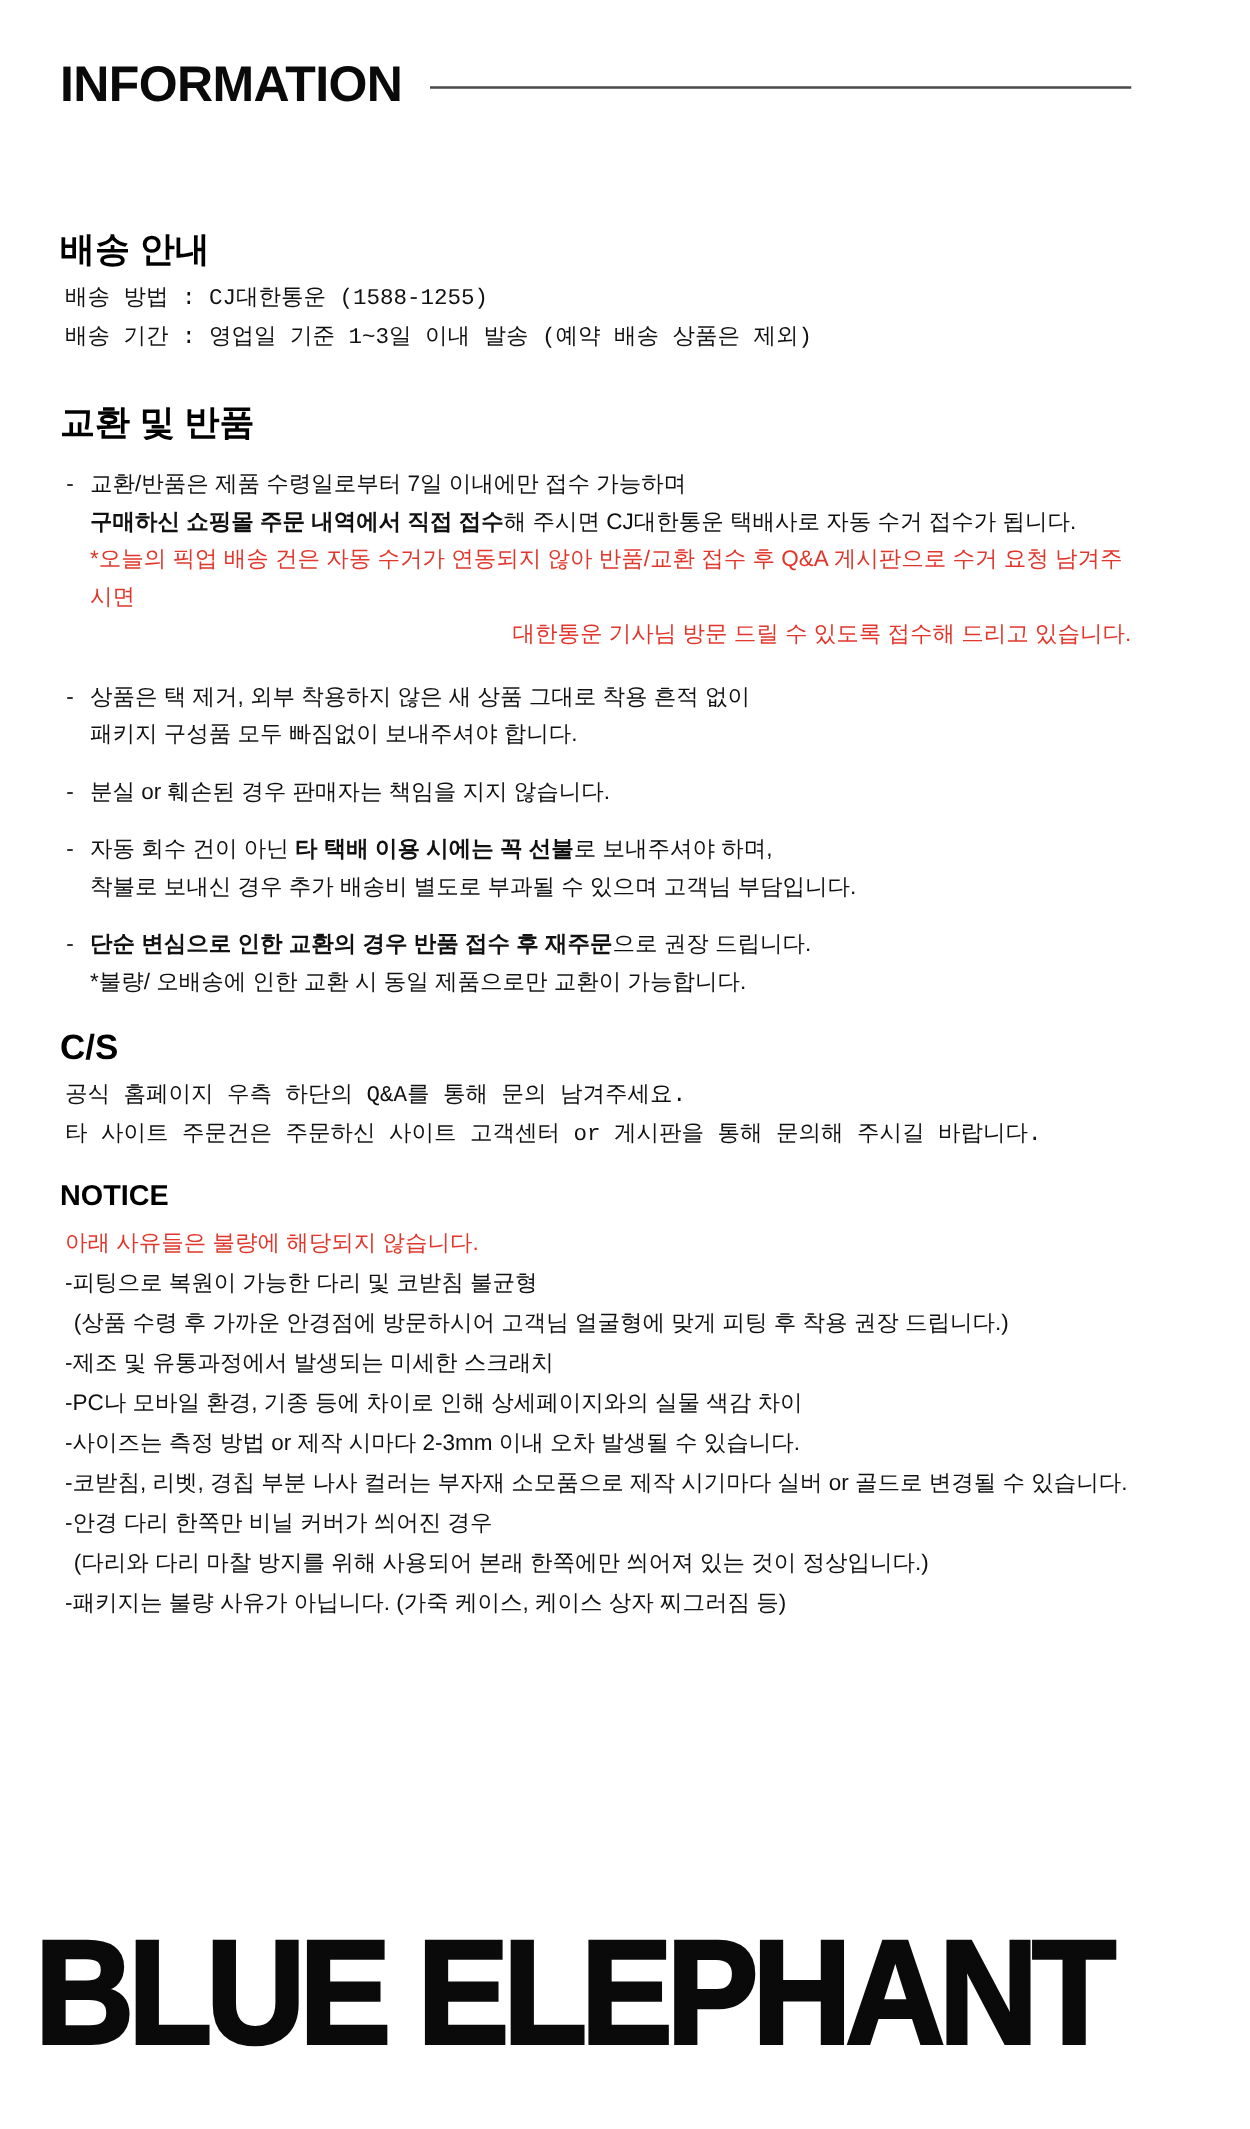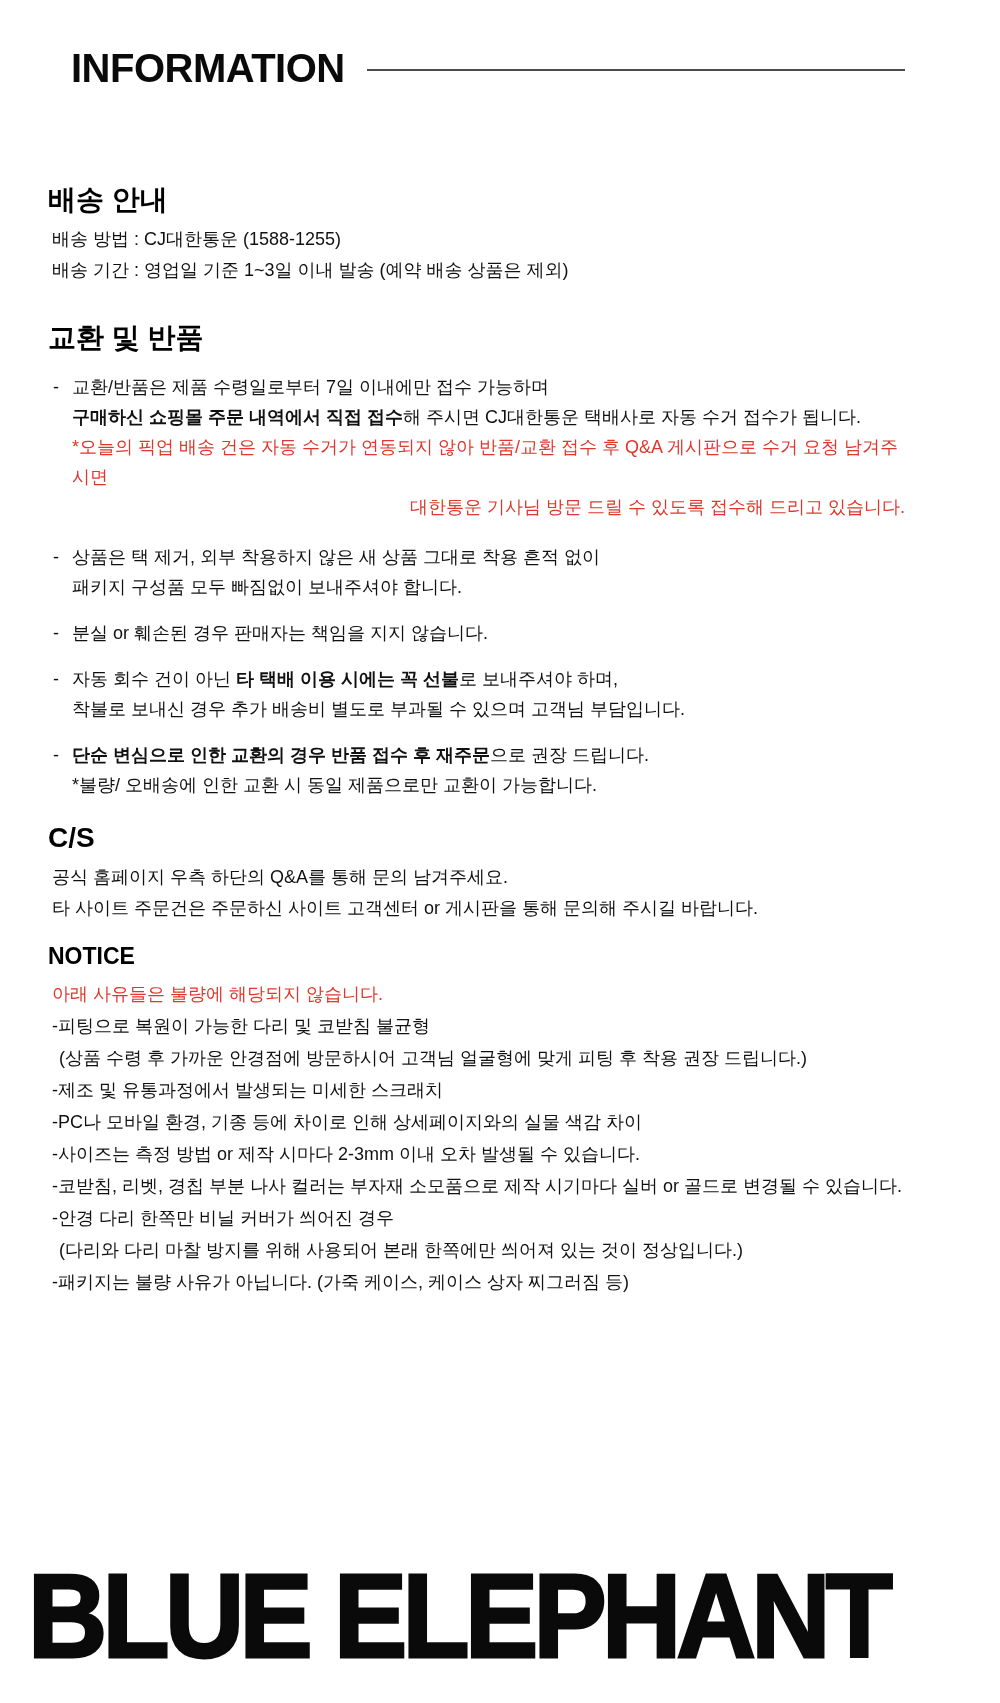--- a/index.html
+++ b/index.html
@@ -11,36 +11,36 @@
     margin:0 auto;
     background:#fff;
     overflow:hidden;
     color:var(--text);
     font-family:"Liberation Sans","DejaVu Sans",sans-serif;
     font-size:18px;
   }
   .content { padding:0 95px 0 48px; }
 
   
-  .title-row { display:flex; align-items:center; padding-top:46px;margin-left:23px; }
+  .title-row { display:flex; align-items:center; padding-top:46px; }
   .page-title {
     font-size:40px; font-weight:800; letter-spacing:-0.5px;
     line-height:44px; color:#0a0a0a; white-space:nowrap;
   }
   .title-rule { flex:1 1 auto; height:2px; background:#4a4a4a; margin-left:22px; margin-top:4px; }
 
   
   .sec-h { font-size:28px; font-weight:800; color:#000; line-height:28px; }
   .h-shipping { margin-top:96px; }
   .h-exchange { margin-top:38px; }
   .h-cs       { margin-top:24px; font-size:28px; }
   .h-notice   { margin-top:18px; font-size:23px; }
 
   
-  .plain { margin-top:10px; padding-left:4px; }
+  .plain { margin-top:10px; padding-left:4px;font-family:Liberation Mono, monospace; }
   .plain .ln { line-height:31px; }
 
   
   .xlist { margin-top:20px; }
   .xitem { position:relative; padding-left:24px; margin-bottom:16px; }
   .xitem.gap-lg { margin-bottom:20px; }
   .xitem::before {
     content:"-";
     position:absolute; left:5px; top:0;
     line-height:30px; color:var(--text);
@@ -49,21 +49,21 @@
   .b { font-weight:700; }
   .red { color:var(--red); }
   .ind8 { padding-left:8px;text-align:right; }
 
   
   .nlist { margin-top:8px; padding-left:4px; }
   .nlist .ln { line-height:32px; }
   .nlist .indent { padding-left:7px; }
 
   
-  .logo-wrap { position:absolute; left:28px; bottom:34px; white-space:nowrap; }
+  .logo-wrap { position:absolute; left:28px; bottom:56px; white-space:nowrap; }
   .logo {
     display:inline-block;
     font-size:118px; font-weight:800; line-height:0.88;
     letter-spacing:-5px; color:#0a0a0a;
     -webkit-text-stroke:3px #0a0a0a;
     transform:scaleX(0.93); transform-origin:left center;
   }
 </style>
 </head>
 <body>

